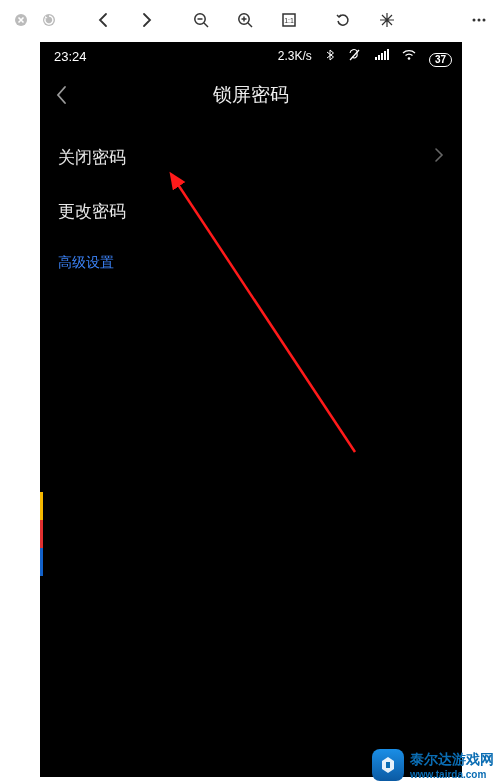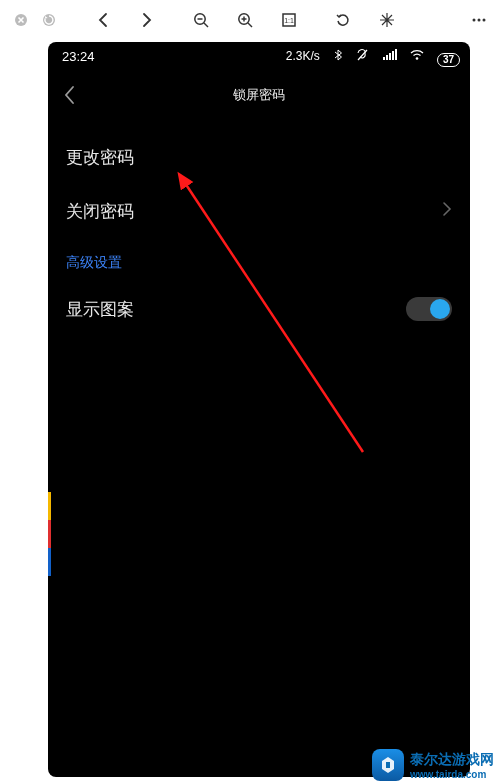--- a/index.html
+++ b/index.html
@@ -5,29 +5,29 @@
     * { margin: 0; padding: 0; box-sizing: border-box; font-family: -apple-system, "PingFang SC", "Microsoft YaHei", sans-serif; }
     html, body { width: 500px; height: 781px; overflow: hidden; }
     body { background: #fff; position: relative; }
 
     .viewer-toolbar { height: 40px; display: flex; align-items: center; padding: 0 10px; gap: 6px; background: #fff; }
     .viewer-btn { width: 22px; height: 22px; display: flex; align-items: center; justify-content: center; cursor: pointer; color: #333; }
     .viewer-btn.gray { color: #999; }
     .viewer-gap-s { width: 10px; }
     .viewer-gap-m { width: 20px; }
 
-    .phone-frame { position: absolute; left: 48px; top: 42px; width: 422px; height: 735px; background: #000; border-radius: 8px; overflow: hidden; }
+    .phone-frame { position: absolute; left: 40px; top: 42px; width: 422px; height: 735px; background: #000; border-radius: 0; overflow: hidden; }
 
     .status-bar { height: 28px; display: flex; align-items: center; padding: 0 10px 0 14px; color: #fff; font-size: 13px; }
     .status-right { margin-left: auto; display: flex; align-items: center; gap: 13px; font-size: 12px; }
     .battery { display: inline-flex; align-items: center; border: 1px solid #fff; border-radius: 7px; padding: 0 5px; font-size: 10px; font-weight: 700; line-height: 12px; margin-top: 8px; }
 
     .page-header { height: 50px; display: flex; align-items: center; position: relative; color: #fff; }
     .back-btn { width: 44px; height: 44px; display: flex; align-items: center; justify-content: center; color: #9a9a9a; cursor: pointer; }
-    .page-title { position: absolute; left: 0; right: 0; text-align: center; font-size: 13px; color: #eee; pointer-events: none; }
+    .page-title { position: absolute; left: 0; right: 0; text-align: center; font-size: 19px; color: #eee; pointer-events: none; }
 
     .list { padding: 10px 18px 0 18px; }
     .row { height: 54px; display: flex; align-items: center; color: #e8e8e8; font-size: 17px; cursor: pointer; }
     .row .chevron { margin-left: auto; color: #666; }
     .section-title { color: #3b82f6; font-size: 14px; padding: 16px 0 10px 0; }
 
     .toggle { margin-left: auto; width: 46px; height: 24px; background: #3a3a3a; border-radius: 12px; position: relative; cursor: pointer; }
     .toggle.on::after { content: ""; position: absolute; right: 2px; top: 2px; width: 20px; height: 20px; border-radius: 50%; background: #2aa7ee; }
 
     .arrow-annot { position: absolute; left: 105px; top: 120px; pointer-events: none; }
@@ -148,36 +148,32 @@
   <div class="page-header">
     <div class="back-btn">
       <svg width="14" height="22" viewBox="0 0 14 22">
           <path d="M10 3 L3 11 L10 19" stroke="#9a9a9a" stroke-width="1.8" fill="none" stroke-linecap="round"></path>
         </svg>
     </div>
     <div class="page-title">锁屏密码</div>
   </div>
 
   <div class="list">
-    <div class="row">
-      <span>更改密码</span>
-    </div>
     <div class="row">
       <span>关闭密码</span>
       <span class="chevron">
         <svg width="10" height="16" viewBox="0 0 10 16">
             <path d="M2 2 L8 8 L2 14" stroke="#666" stroke-width="1.6" fill="none" stroke-linecap="round"></path>
           </svg>
       </span>
     </div>
+    <div class="row">
+      <span>更改密码</span>
+    </div>
     <div class="section-title">高级设置</div>
-    <div class="row">
-      <span>显示图案</span>
-      <div class="toggle on"></div>
-    </div>
   </div>
 
   <div class="side-slivers">
     <div class="sliver" style="background:#f5b800"></div>
     <div class="sliver" style="background:#e03030"></div>
     <div class="sliver" style="background:#1261c9"></div>
   </div>
 
   <svg class="arrow-annot" width="250" height="300" viewBox="0 0 250 300">
     <defs>

